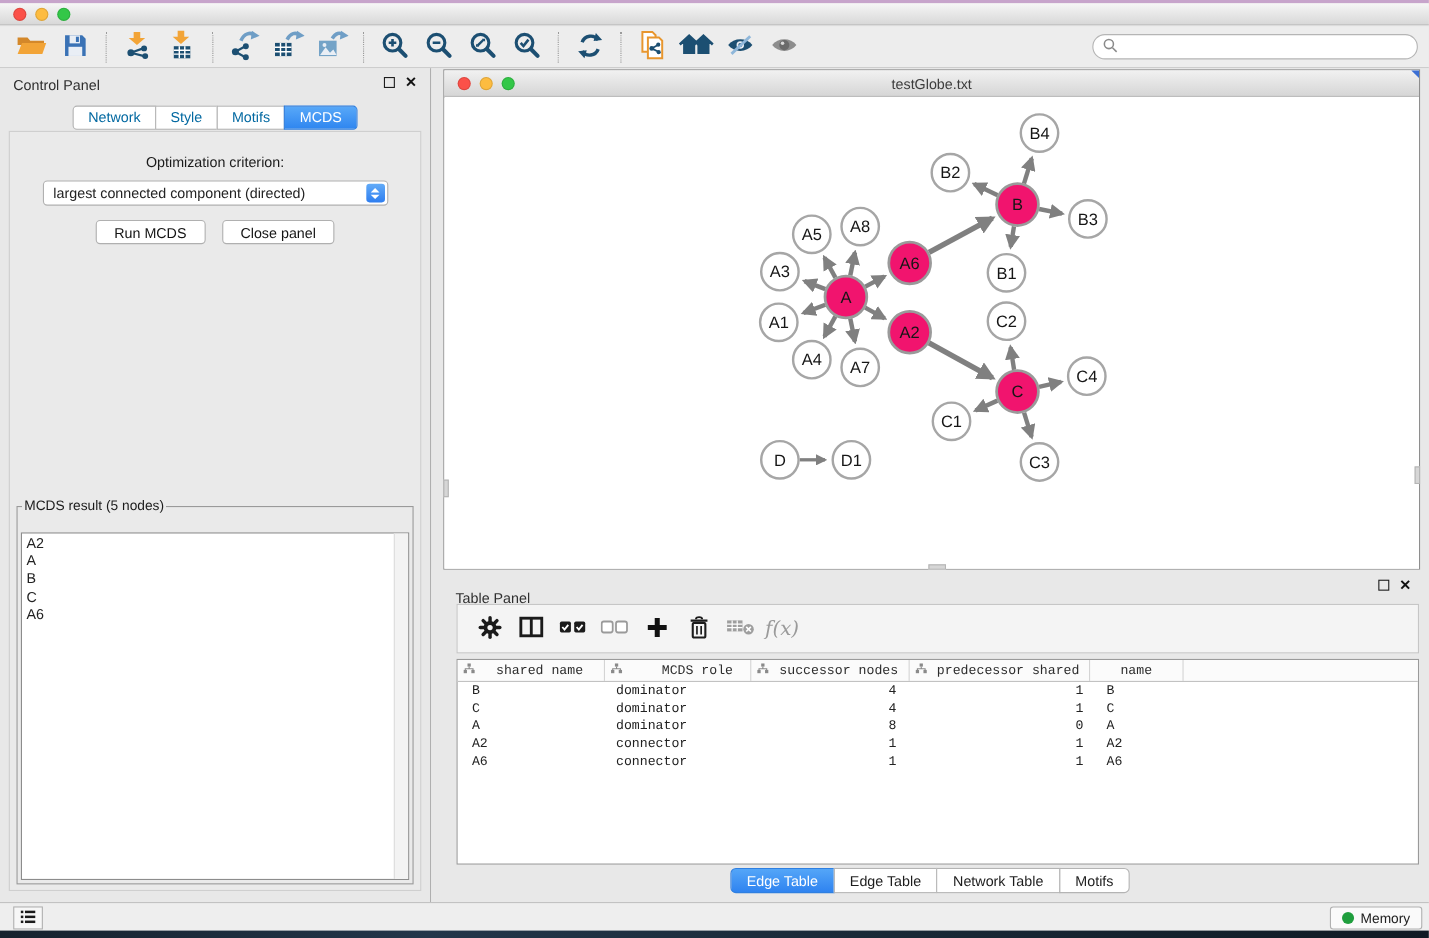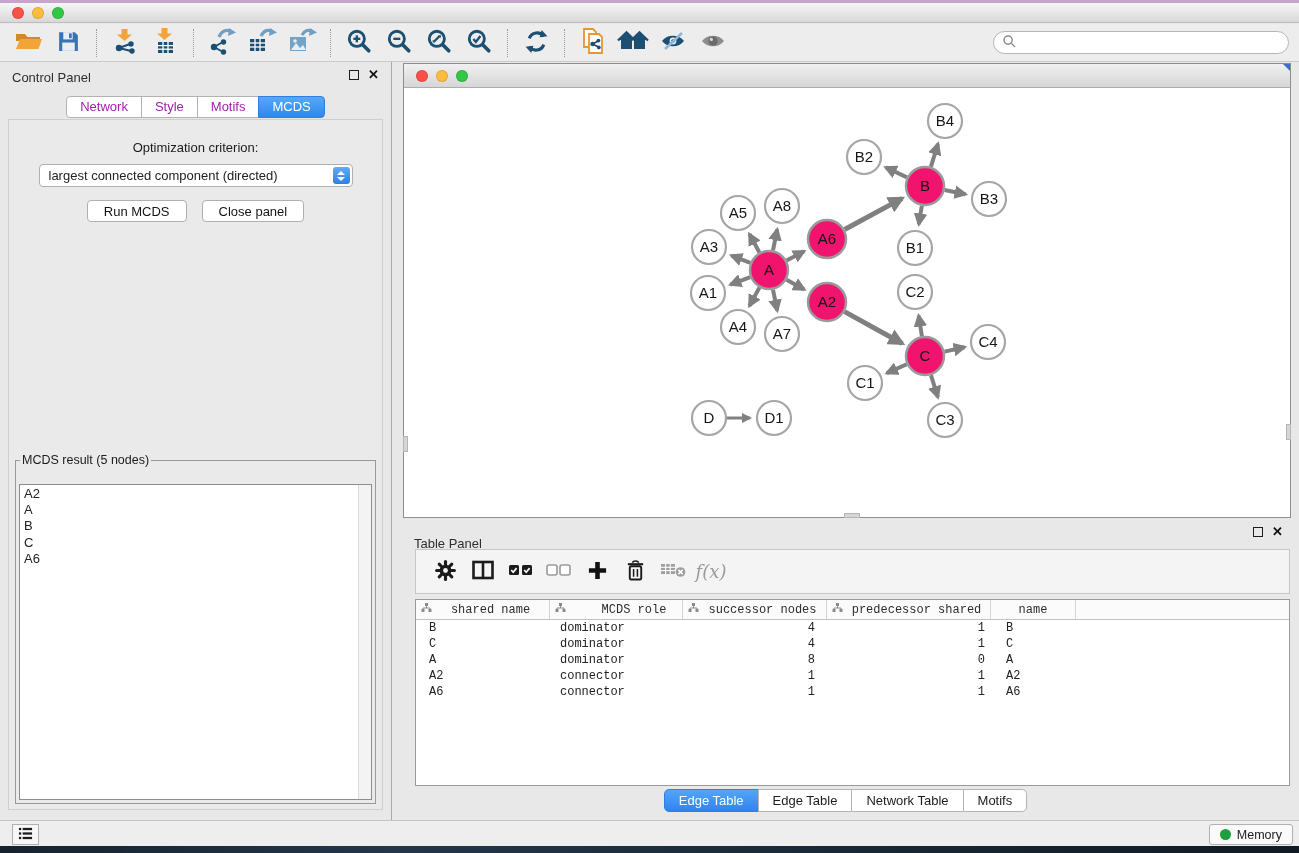--- a/index.html
+++ b/index.html
@@ -25,21 +25,21 @@
     border:1px solid #b5b5b5; border-radius:12px; display:flex; align-items:center; padding-left:8px; }
 
   
   .control-panel { position:absolute; left:0; top:62px; width:392px; height:758px; background:#e8e8e8;
     border-right:1px solid #a9a9a9; }
   .cp-header { position:relative; height:28px; padding:8px 12px 0; font-size:13px; color:#2e2e2e; }
   .panel-icons { position:absolute; right:12px; top:8px; display:flex; gap:9px; align-items:center; }
   .float-box { width:10px; height:10px; border:1.7px solid #1d1d1d; display:inline-block; }
   .close-x { font-weight:bold; font-size:13px; color:#111; line-height:10px; }
   .cp-tabs { position:relative; z-index:2; display:flex; justify-content:center; height:22px; margin-top:6px; }
-  .tab { background:#fff; border:1px solid #b2b2b2; padding:2px 13px 0; font-size:13px; margin-left:-1px; color:#a21caf; }
+  .tab { background:#fff; border:1px solid #b2b2b2; padding:2px 13px 0; font-size:13px; margin-left:-1px; color:#0369a1; }
   .tab:first-child { border-radius:4px 0 0 4px; margin-left:0; }
   .tab:last-child { border-radius:0 4px 4px 0; }
   .tab.active { background:linear-gradient(#58a8f8,#2f86f0); color:#fff; border-color:#2f7fe0; }
   .cp-body { position:absolute; left:8px; right:8px; top:57px; bottom:10px; background:#eaeaea;
     border:1px solid #cfcfcf; }
   .opt-label { text-align:center; margin-top:20px; font-size:13px; color:#1b1b1b; }
   .criterion { width:314px; height:23px; margin:9px auto 0; background:#fff; border:1px solid #b0b0b0;
     border-radius:4px; display:flex; align-items:center; padding-left:9px; font-size:13px; position:relative; }
   .stepper { position:absolute; right:2px; top:2px; width:17px; height:17px; border-radius:3px;
     background:linear-gradient(#62abf8,#2e7ef0); display:flex; flex-direction:column; align-items:center; justify-content:center; }
@@ -367,20 +367,21 @@
 
 <div class="workspace">
 
   <div class="network-window">
     <div class="nw-titlebar">
       <div class="lights">
         <div class="light red"></div>
         <div class="light yellow"></div>
         <div class="light green"></div>
       </div>
+      <div class="title">testGlobe.txt</div>
       <div class="nw-corner"></div>
     </div>
     <div class="nw-canvas">
       <svg id="graph-svg" width="886" height="430">
         <defs>
           <marker id="arrowhead" viewBox="0 0 10 10" refX="8" refY="5" markerWidth="3.4" markerHeight="3.4" orient="auto">
             <path d="M0 0 L10 5 L0 10 z" fill="#808080"></path>
           </marker>
         </defs>
       <line x1="355.4445610618003" y1="163.43032195234252" x2="345.4665267258396" y2="145.08361365718898" stroke="#808080" stroke-width="4" marker-end="url(#arrowhead)"></line>

